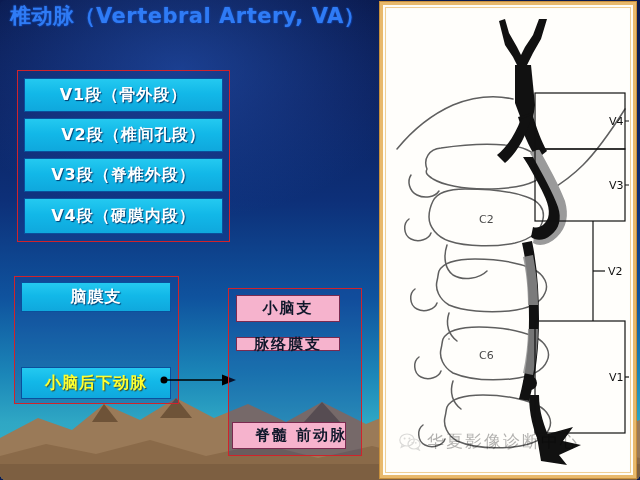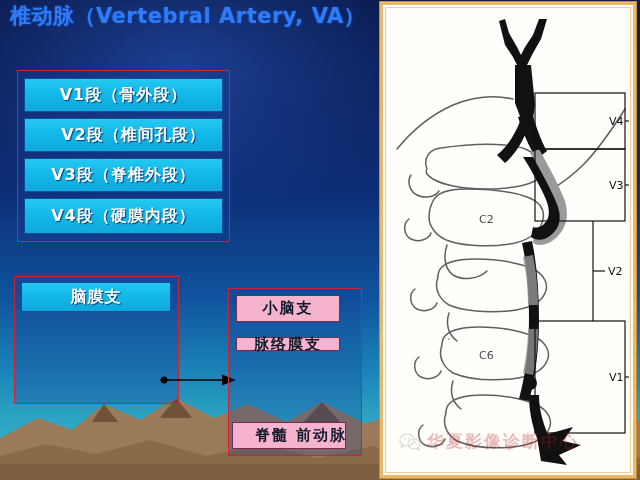--- a/index.html
+++ b/index.html
@@ -16,20 +16,21 @@
     background:
       linear-gradient(180deg,
         #0a1a4e 0%,
         #0c2260 22%,
         #0d3079 42%,
         #0f539e 62%,
         #1b86b8 78%,
         #2fa7c4 88%,
         #38b4c9 100%);
     overflow:hidden;
+    border-radius:6px;
   }
   
   #glow {
     position:absolute; left:-60px; top:-80px; width:480px; height:300px;
     background:radial-gradient(ellipse at center, rgba(40,90,190,.55) 0%, rgba(20,50,140,0) 70%);
     pointer-events:none;
   }
 
   
   #mountains { position:absolute; left:0; bottom:0; width:640px; height:120px; }
@@ -110,21 +111,21 @@
   #panel-inner { position:absolute; inset:4px; background:#fffefb; overflow:hidden; }
 
   
   #watermark {
     position:absolute; left:12px; bottom:18px;
     display:flex; align-items:center; gap:6px;
     opacity:.30;
     pointer-events:none;
   }
   #watermark .wm-text {
-    font-size:17px; color:#b91c1c; letter-spacing:2px; font-weight:bold;
+    font-size:17px; color:#000000; letter-spacing:2px; font-weight:normal;
     white-space:nowrap;
   }
 </style>
 </head>
 <body>
 
 <div id="slide">
 
   <div id="glow"></div>
 
@@ -145,20 +146,21 @@
   <div id="title">椎动脉（Vertebral Artery, VA）</div>
 
   <div id="frame-segments" class="red-frame"></div>
   <div id="seg1" class="cyan-box">V1段（骨外段）</div>
   <div id="seg2" class="cyan-box">V2段（椎间孔段）</div>
   <div id="seg3" class="cyan-box">V3段（脊椎外段）</div>
   <div id="seg4" class="cyan-box">V4段（硬膜内段）</div>
 
   <div id="frame-left-br" class="red-frame"></div>
   <div id="lb1" class="cyan-box">脑膜支</div>
+  <div id="lb3" class="cyan-box yellow">小脑后下动脉</div>
 
   <svg id="arrow-wrap" viewBox="0 0 80 20">
     <circle cx="4" cy="10" r="3.5" fill="#000"></circle>
     <line x1="5" y1="10" x2="64" y2="10" stroke="#000" stroke-width="1.6"></line>
     <path d="M62,4.5 L76,10 L62,15.5 Z" fill="#000"></path>
   </svg>
 
   <div id="frame-right-br" class="red-frame"></div>
   <div id="rb1" class="pink-box">小脑支</div>
   <div id="rb2" class="pink-box">脉络膜支</div>

